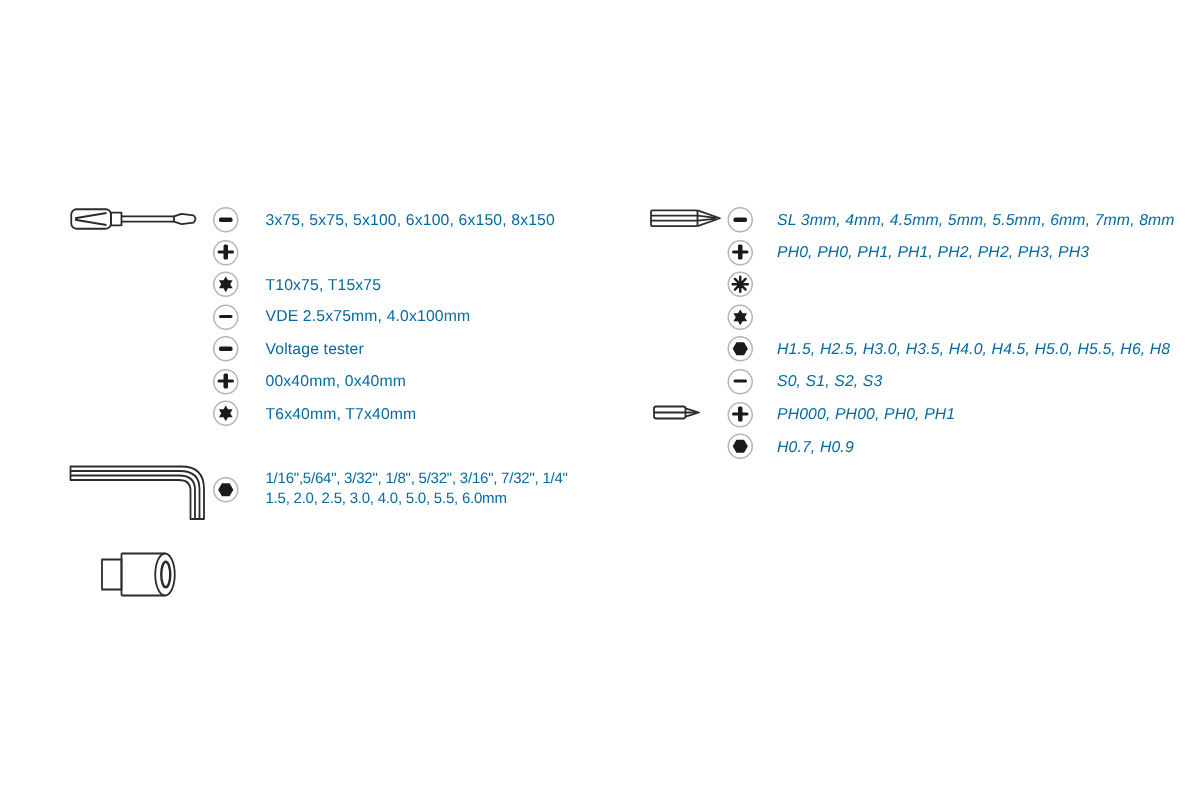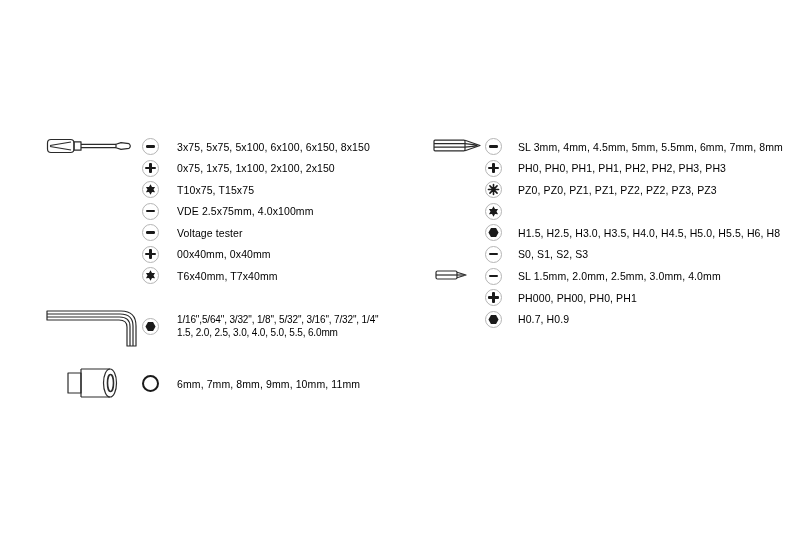--- a/index.html
+++ b/index.html
@@ -1,22 +1,22 @@
 <!DOCTYPE html>
 <html><head>
 <meta charset="utf-8">
 <style>
   html,body{margin:0;padding:0;background:#ffffff;}
   .canvas{
     position:relative;width:800px;height:409px;background:#ffffff;overflow:hidden;
-    font-family:"Liberation Sans", sans-serif;color:#000000;
+    font-family:"Liberation Sans", sans-serif;color:#0369a1;
   }
   .list{position:absolute;}
   .row{display:flex;align-items:center;height:17px;margin-bottom:4.5px;gap:18px;white-space:nowrap;}
-  .row.tight{gap:16px;}
+  .row.tight{gap:16px;font-style:italic;}
   .row.two{height:27px;margin-bottom:0;}
   .txt{font-size:10.5px;letter-spacing:.1px;}
   .txt2{font-size:10px;line-height:12.4px;letter-spacing:-.15px;}
   
   .ci{
     position:relative;flex:0 0 17px;width:17px;height:17px;box-sizing:border-box;
     border:1px solid #b5b5b5;border-radius:50%;
     display:flex;align-items:center;justify-content:center;
   }
   .ci svg{display:block;}
@@ -47,21 +47,20 @@
     </svg>
   </div>
 
   <div class="list" style="left:142px;top:138px">
     <div class="row">
       <span class="ci slot"></span>
       <span class="txt">3x75, 5x75, 5x100, 6x100, 6x150, 8x150</span>
     </div>
     <div class="row">
       <span class="ci phil"></span>
-      <span class="txt">0x75, 1x75, 1x100, 2x100, 2x150</span>
     </div>
     <div class="row">
       <span class="ci">
         <svg width="15" height="15" viewBox="0 0 16 16">
             <polygon fill="#1a1a1a" points="8,2.4 9.6,5.23 12.85,5.2 11.2,8 12.85,10.8 9.6,10.77 8,13.6 6.4,10.77 3.15,10.8 4.8,8 3.15,5.2 6.4,5.23"></polygon>
           </svg>
       </span>
       <span class="txt">T10x75, T15x75</span>
     </div>
     <div class="row">
@@ -110,26 +109,20 @@
 
   <div class="tool-icon" style="left:66px;top:366px">
     <svg width="62" height="34" viewBox="0 0 62 34" fill="none" stroke="#2b2b2b" stroke-width="1.2" stroke-linejoin="round">
       <rect x="2" y="7" width="13" height="20"></rect>
       <path d="M15,3 L44,3 M15,31 L44,31 M15,3 L15,31"></path>
       <ellipse cx="44" cy="17" rx="6.5" ry="14"></ellipse>
       <ellipse cx="44.5" cy="17" rx="3" ry="8.5" stroke-width="1.6"></ellipse>
     </svg>
   </div>
 
-  <div class="list" style="left:142px;top:375px">
-    <div class="row">
-      <span class="ring"></span>
-      <span class="txt">6mm, 7mm, 8mm, 9mm, 10mm, 11mm</span>
-    </div>
-  </div>
 
   <div class="tool-icon" style="left:433px;top:137px">
     <svg width="50" height="17" viewBox="0 0 50 17" fill="none" stroke="#2b2b2b" stroke-width="1.2" stroke-linejoin="round">
       <rect x="1" y="3.2" width="31" height="10.6" rx="1"></rect>
       <path d="M1,6.7 H32 M1,10.1 H32"></path>
       <path d="M32,3.2 L47,8.5 L32,13.8"></path>
       <path d="M32,6.7 L44.5,8.2 M32,10.1 L44.5,8.8"></path>
     </svg>
   </div>
 
@@ -141,21 +134,20 @@
     <div class="row tight">
       <span class="ci phil"></span>
       <span class="txt">PH0, PH0, PH1, PH1, PH2, PH2, PH3, PH3</span>
     </div>
     <div class="row tight">
       <span class="ci">
         <svg width="15" height="15" viewBox="0 0 16 16" stroke="#1a1a1a" stroke-width="1.7" stroke-linecap="round">
           <path d="M8,2.6 L8,13.4 M2.6,8 L13.4,8 M4.2,4.2 L11.8,11.8 M4.2,11.8 L11.8,4.2"></path>
         </svg>
       </span>
-      <span class="txt">PZ0, PZ0, PZ1, PZ1, PZ2, PZ2, PZ3, PZ3</span>
     </div>
     <div class="row tight">
       <span class="ci">
         <svg width="15" height="15" viewBox="0 0 16 16">
             <polygon fill="#1a1a1a" points="8,2.4 9.6,5.23 12.85,5.2 11.2,8 12.85,10.8 9.6,10.77 8,13.6 6.4,10.77 3.15,10.8 4.8,8 3.15,5.2 6.4,5.23"></polygon>
           </svg>
       </span>
     </div>
     <div class="row tight">
       <span class="ci">
@@ -175,24 +167,20 @@
     <svg width="34" height="14" viewBox="0 0 34 14" fill="none" stroke="#2b2b2b" stroke-width="1.2" stroke-linejoin="round">
       <rect x="1" y="3" width="21" height="8" rx="1.5"></rect>
       <path d="M1,7 H22"></path>
       <path d="M22,4.2 L31,7 L22,9.8"></path>
       <path d="M22,7 L29,7"></path>
     </svg>
   </div>
 
   <div class="list" style="left:485px;top:267.5px">
     <div class="row tight">
-      <span class="ci slot"></span>
-      <span class="txt">SL 1.5mm, 2.0mm, 2.5mm, 3.0mm, 4.0mm</span>
-    </div>
-    <div class="row tight">
       <span class="ci phil"></span>
       <span class="txt">PH000, PH00, PH0, PH1</span>
     </div>
     <div class="row tight">
       <span class="ci">
         <svg width="15" height="15" viewBox="0 0 16 16">
             <polygon fill="#1a1a1a" points="13.4,8 10.7,12.68 5.3,12.68 2.6,8 5.3,3.32 10.7,3.32"></polygon>
           </svg>
       </span>
       <span class="txt">H0.7, H0.9</span>

